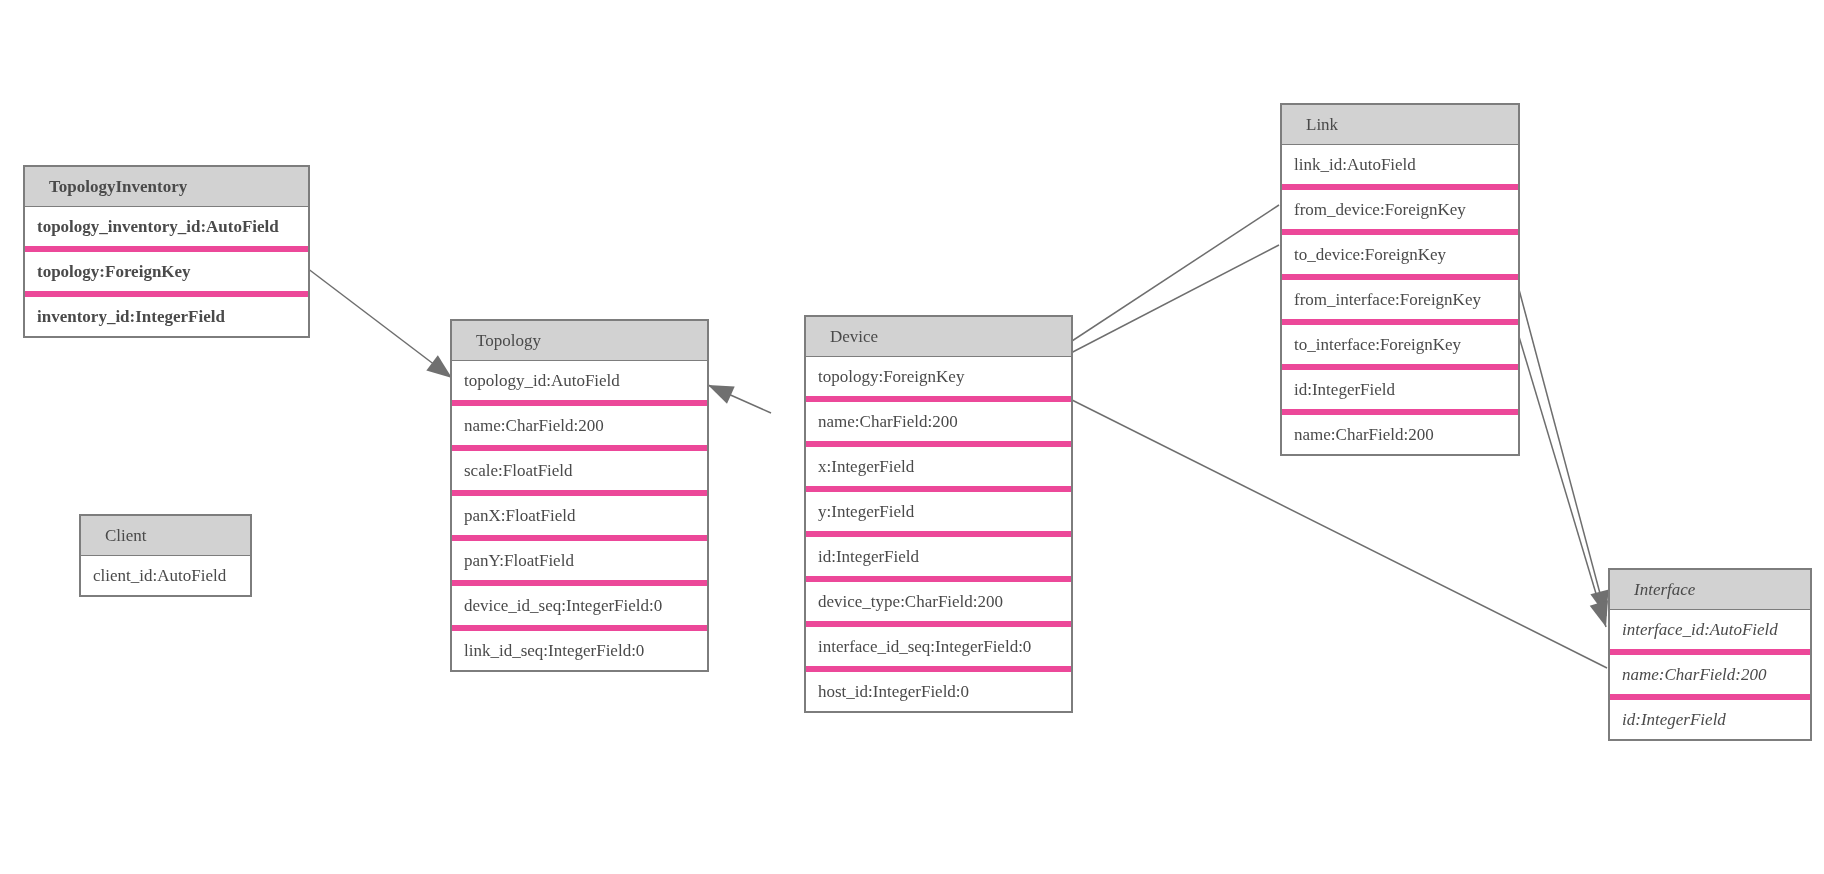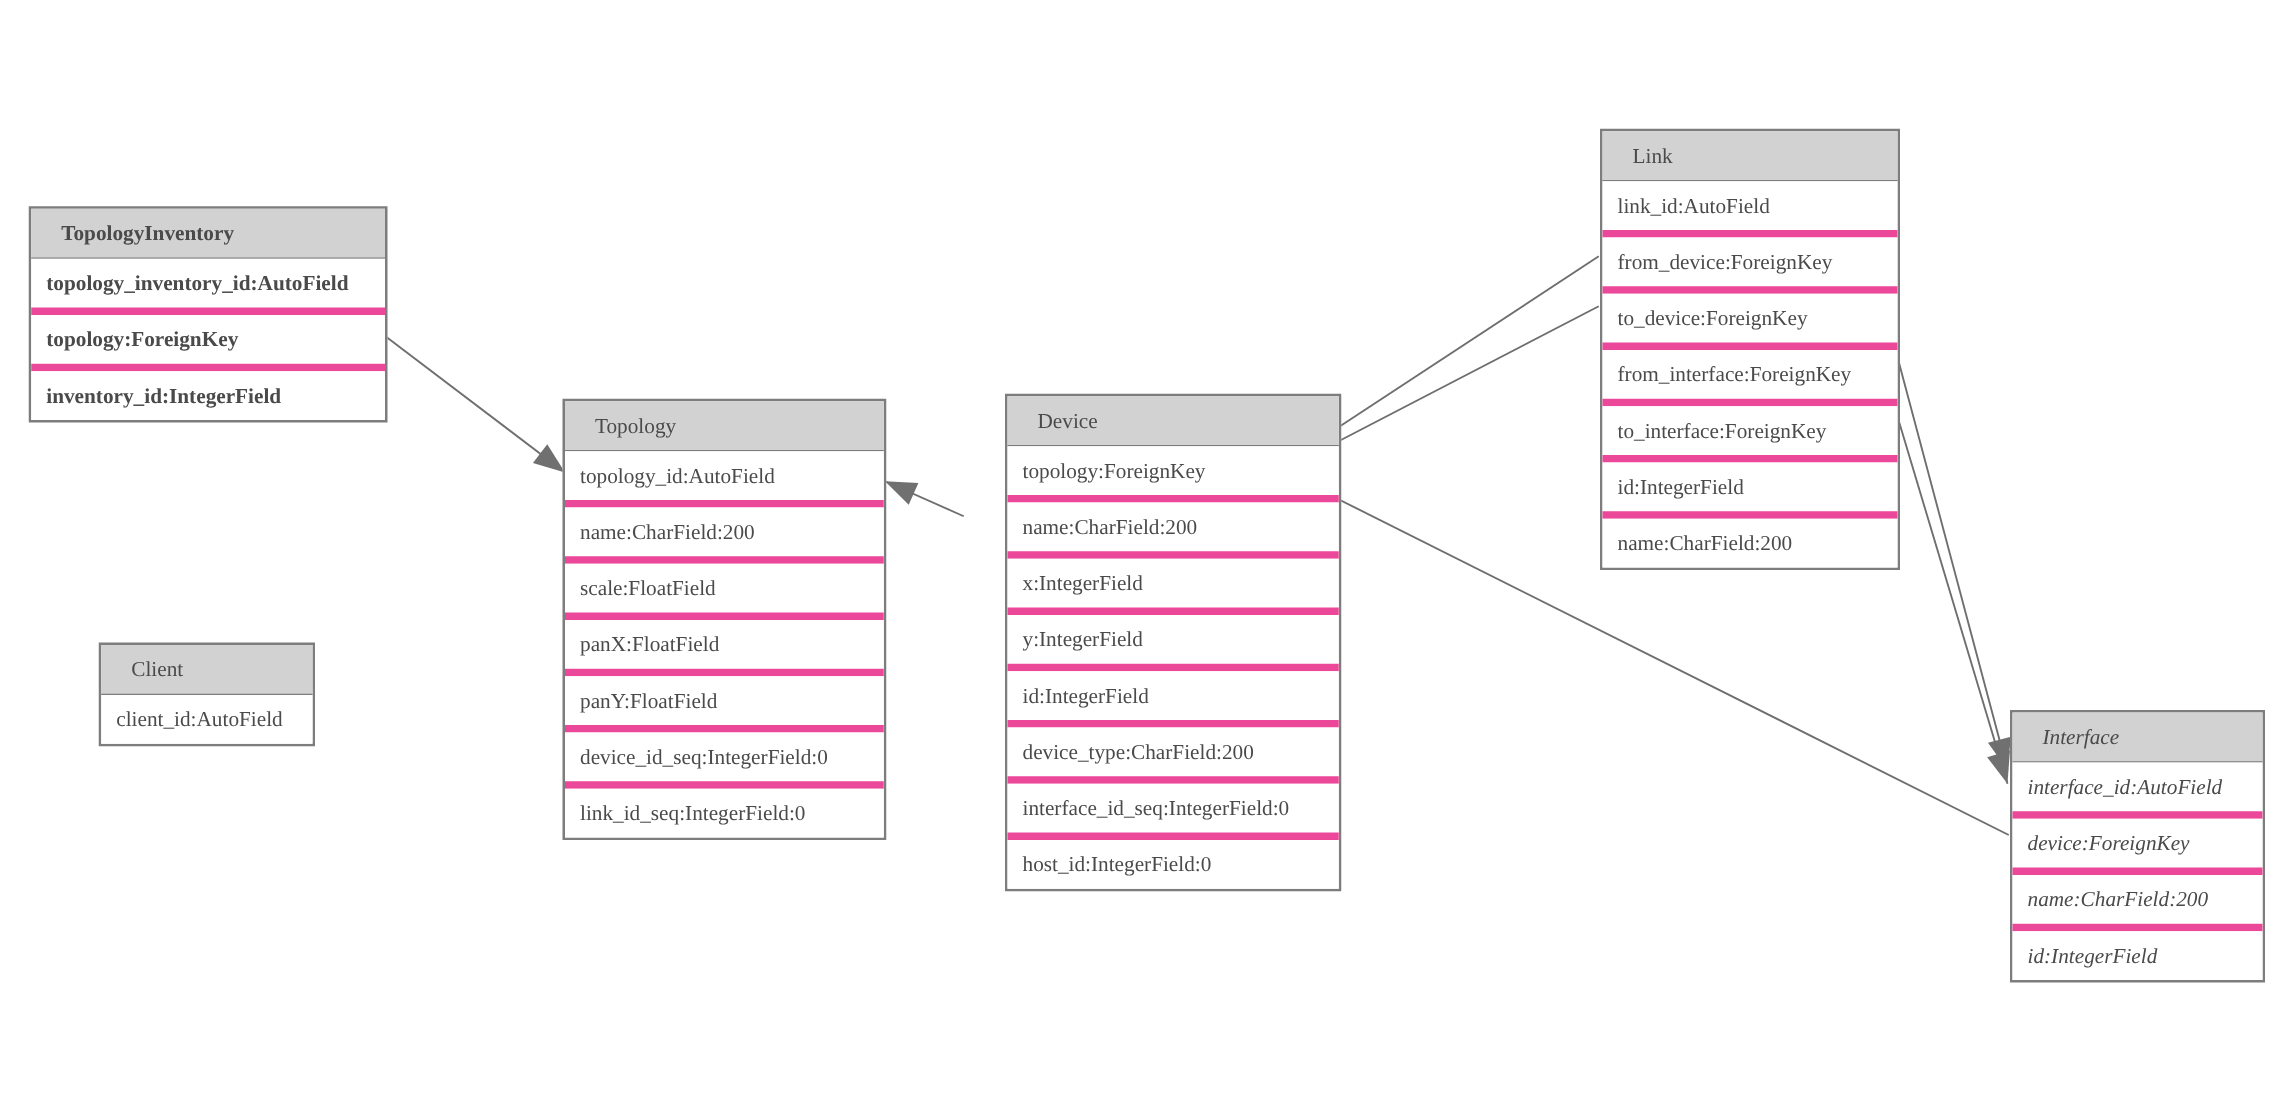--- a/index.html
+++ b/index.html
@@ -124,17 +124,16 @@
       <div class="entity-row">from_device:ForeignKey</div>
       <div class="entity-row">to_device:ForeignKey</div>
       <div class="entity-row">from_interface:ForeignKey</div>
       <div class="entity-row">to_interface:ForeignKey</div>
       <div class="entity-row">id:IntegerField</div>
       <div class="entity-row">name:CharField:200</div>
     </div>
     <div class="entity" style="left: 1608px; top: 568px; width: 200px; font-style: italic;">
       <div class="entity-header">Interface</div>
       <div class="entity-row">interface_id:AutoField</div>
-      <div class="entity-row">device:ForeignKey</div>
       <div class="entity-row">name:CharField:200</div>
       <div class="entity-row">id:IntegerField</div>
     </div>
   </div>
 
 </body></html>

